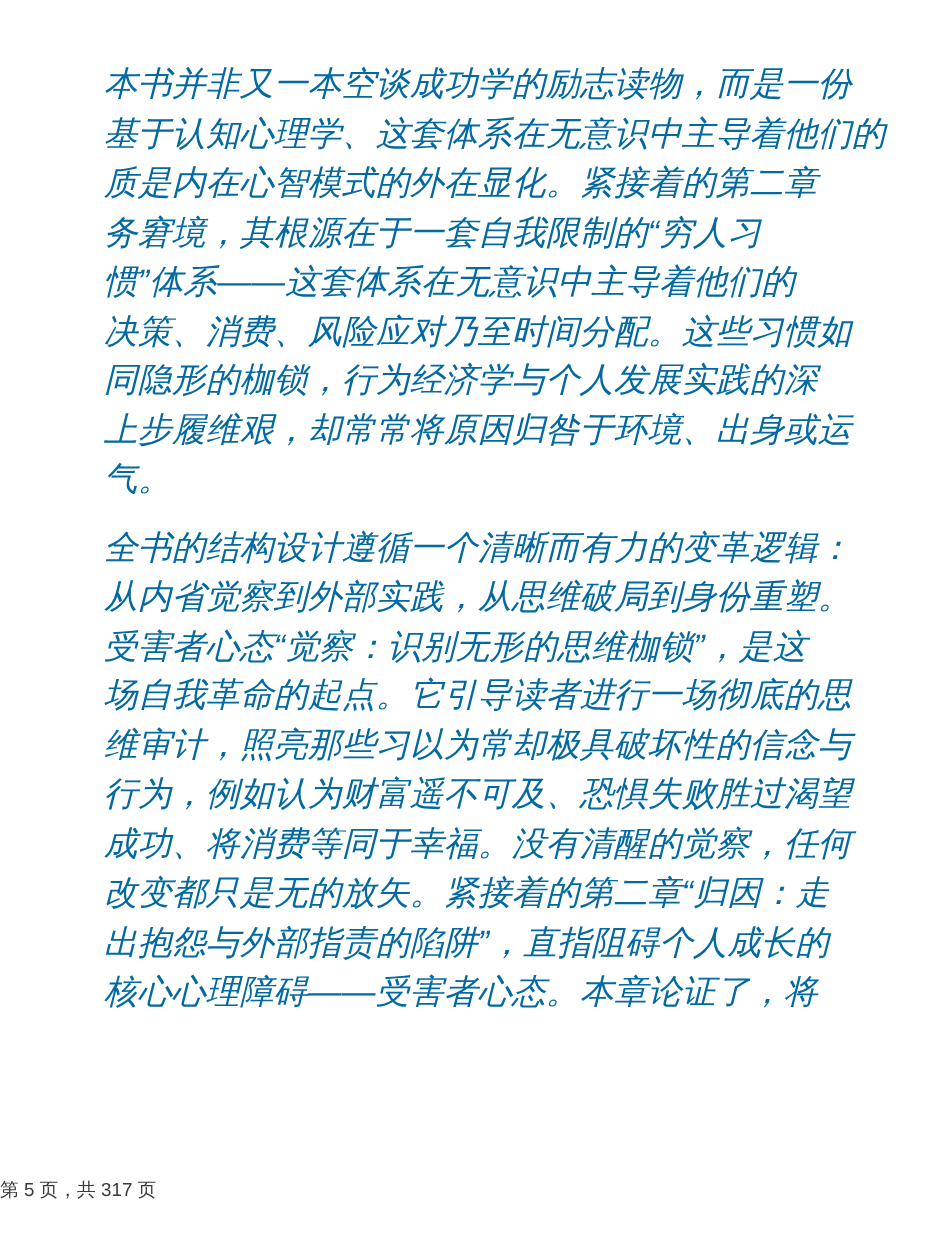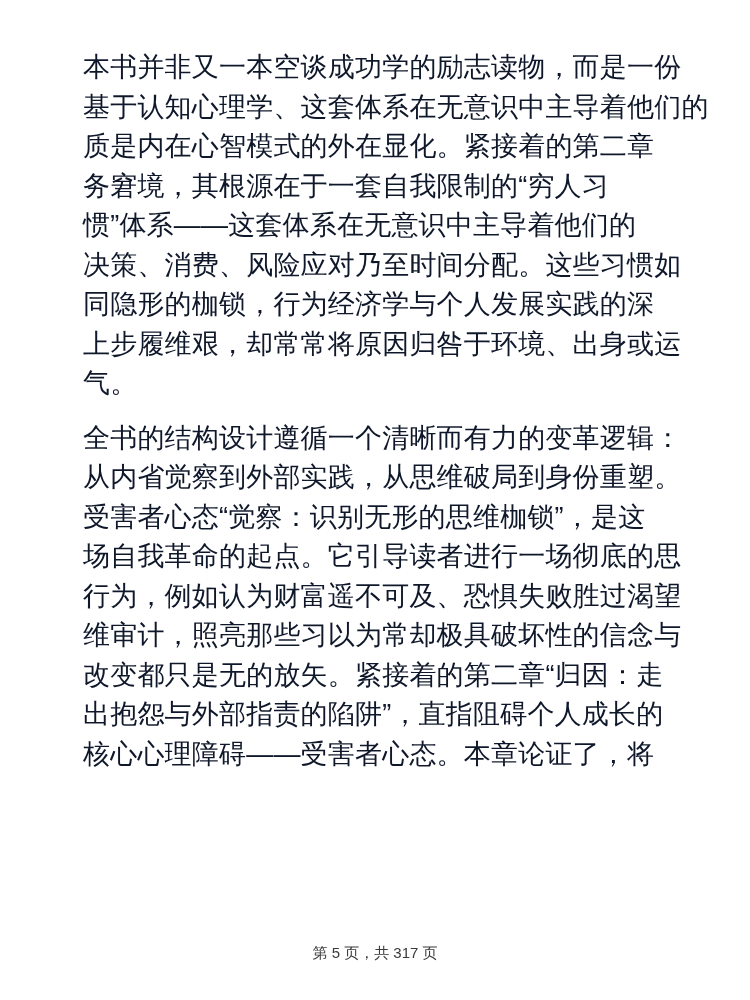--- a/index.html
+++ b/index.html
@@ -20,30 +20,30 @@
     left: 83px;
     top: 48px;
     right: 60px;
   }
   .para {
     margin: 0 0 15px 0;
   }
   .line {
     font-size: 27px;
     line-height: 39.5px;
-    color: #0f172a;
+    color: #0369a1;
     white-space: nowrap;
     letter-spacing: 0.2px;
+    font-style: italic;
   }
   .footer {
     position: absolute;
     left: 0;
     right: 0;
     bottom: 38px;
-    text-align: center;
     font-size: 15px;
     line-height: 18px;
     color: #3a3a3a;
     margin-top: 11px;
   }
 </style>
 </head>
 <body>
 
 <div class="page">
@@ -59,22 +59,23 @@
       <div class="line">同隐形的枷锁，行为经济学与个人发展实践的深</div>
       <div class="line">上步履维艰，却常常将原因归咎于环境、出身或运</div>
       <div class="line">气。</div>
     </div>
 
     <div class="para">
       <div class="line">全书的结构设计遵循一个清晰而有力的变革逻辑：</div>
       <div class="line">从内省觉察到外部实践，从思维破局到身份重塑。</div>
       <div class="line">受害者心态“觉察：识别无形的思维枷锁”，是这</div>
       <div class="line">场自我革命的起点。它引导读者进行一场彻底的思</div>
+      <div class="line">维审计，照亮那些习以为常却极具破坏性的信念与</div>
       <div class="line">行为，例如认为财富遥不可及、恐惧失败胜过渴望</div>
-      <div class="line">维审计，照亮那些习以为常却极具破坏性的信念与</div>
+      <div class="line">成功、将消费等同于幸福。没有清醒的觉察，任何</div>
       <div class="line">改变都只是无的放矢。紧接着的第二章“归因：走</div>
       <div class="line">出抱怨与外部指责的陷阱”，直指阻碍个人成长的</div>
       <div class="line">核心心理障碍——受害者心态。本章论证了，将</div>
     </div>
 
   </div>
 
   <div class="footer">第 5 页，共 317 页</div>
 </div>
 

